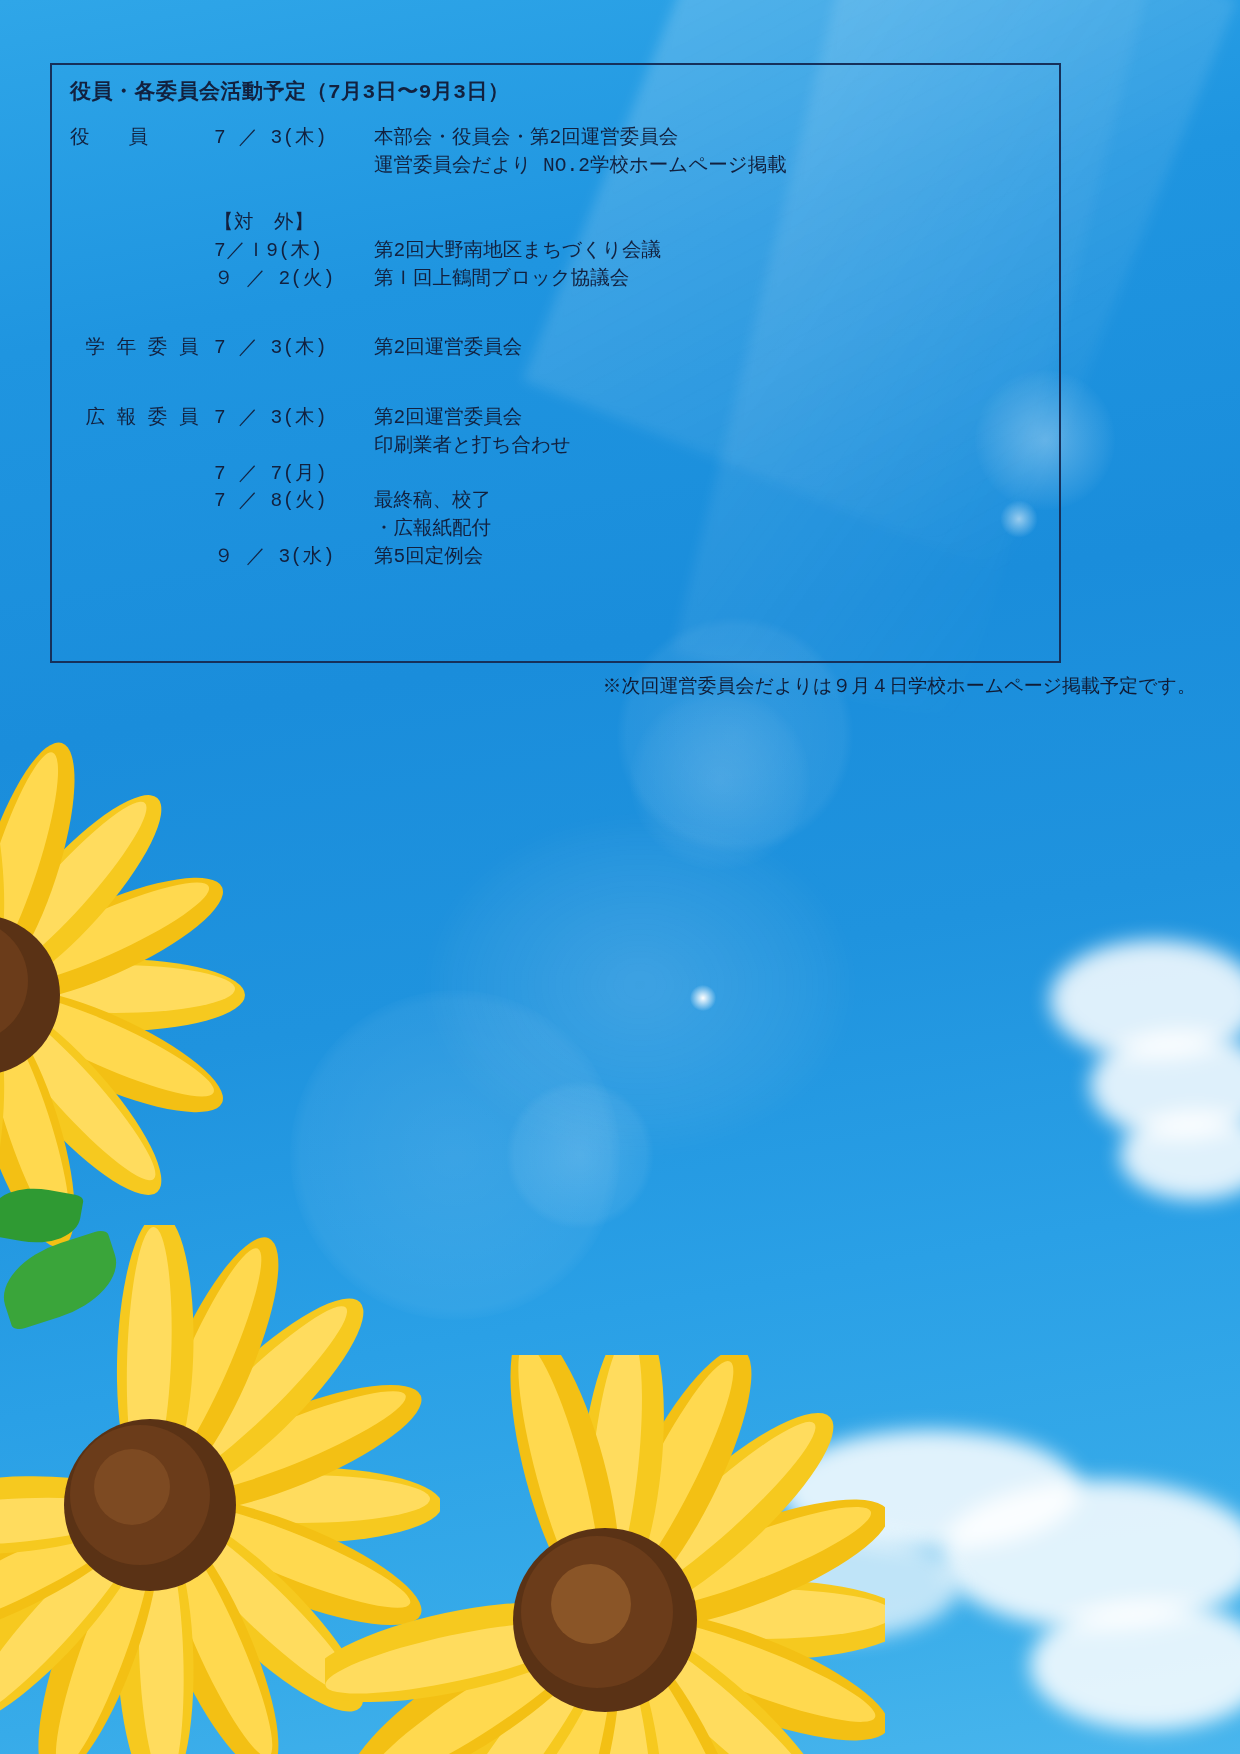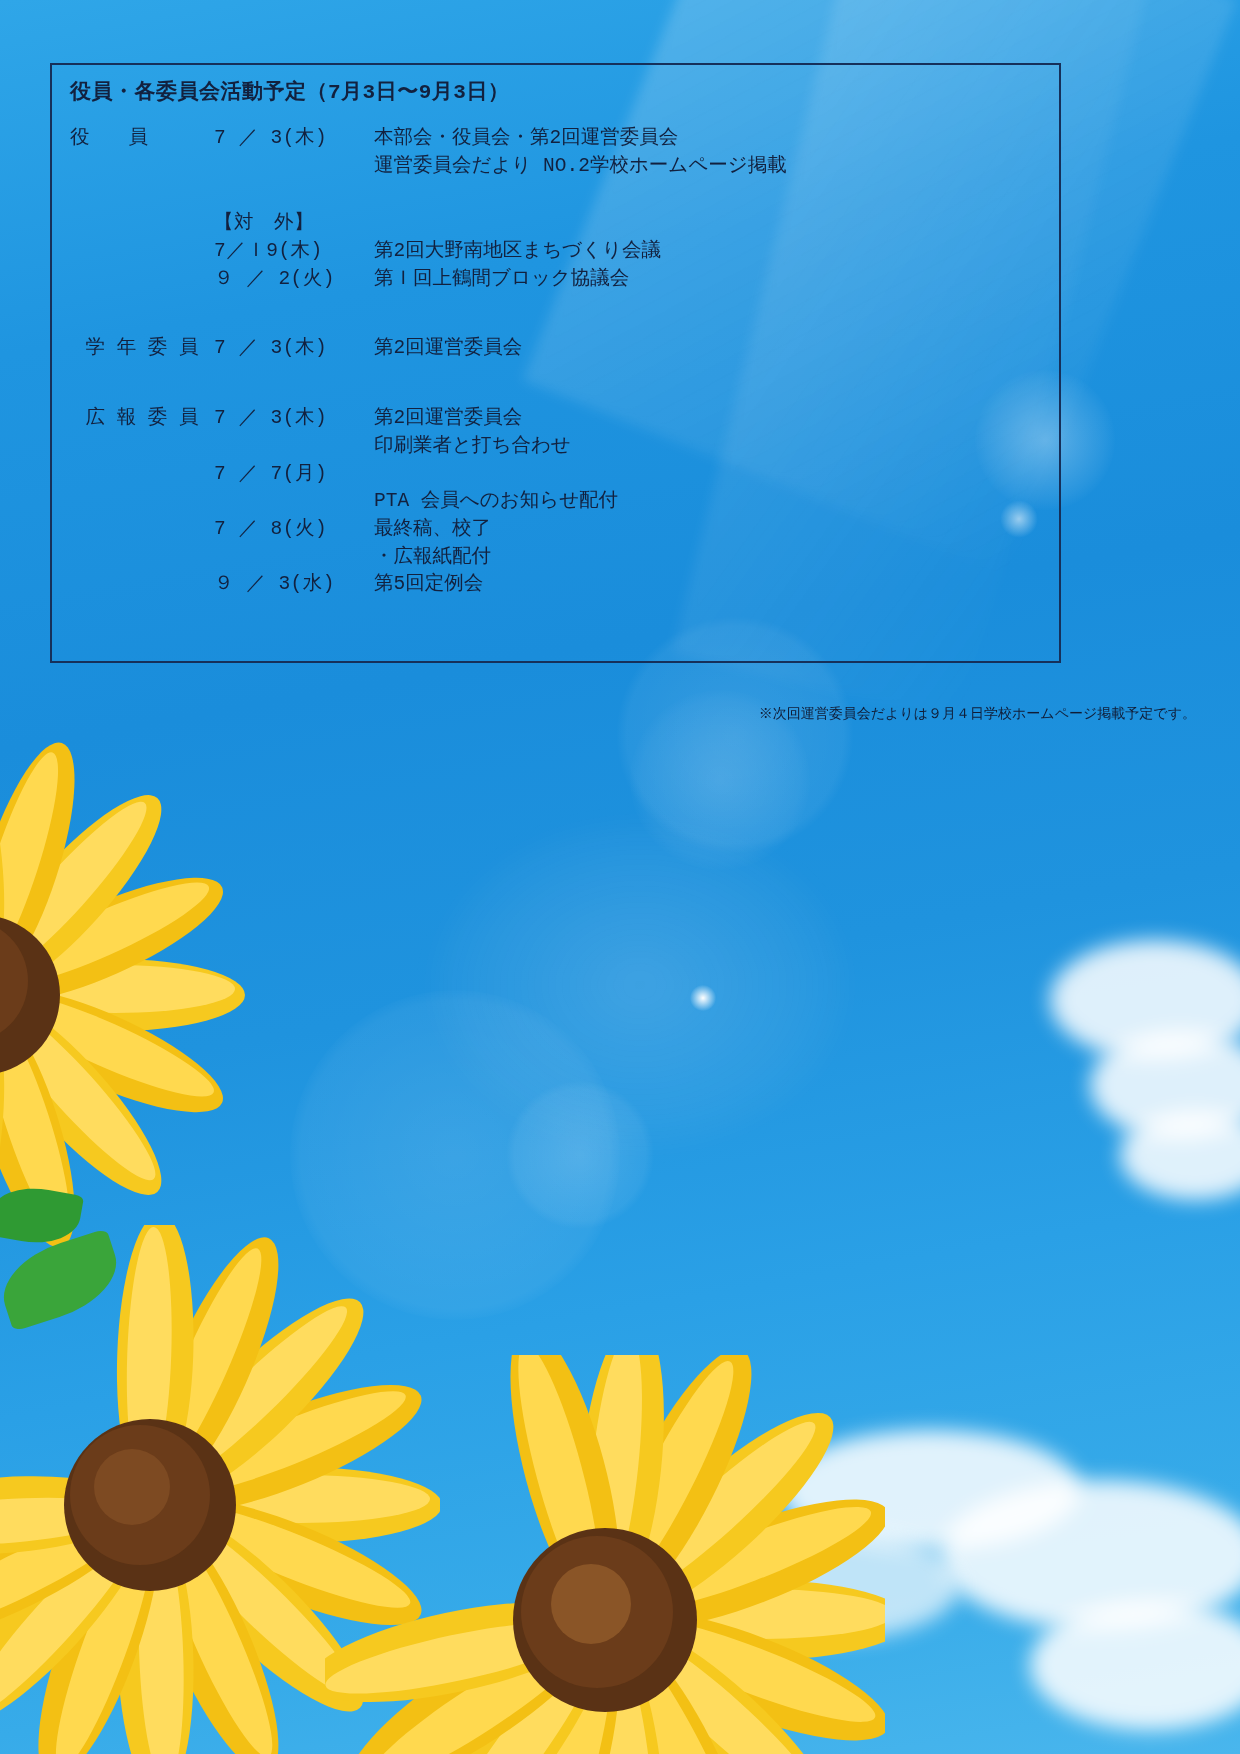--- a/index.html
+++ b/index.html
@@ -97,22 +97,22 @@
   .c-text {
     flex: 1 1 auto;
     white-space: nowrap;
   }
   .gap-md { height: 30px; }
   .gap-lg { height: 42px; }
 
   #footnote {
     position: absolute;
     right: 44px;
-    top: 705px;
-    font-size: 14px;
+    top: 673px;
+    font-size: 19px;
     color: #101c36;
     white-space: nowrap;
   }
 
   
   .sunflower {
     position: absolute;
     pointer-events: none;
   }
   .leaf {
@@ -390,25 +390,20 @@
           <div class="c-label"></div>
           <div class="c-date"></div>
           <div class="c-text">印刷業者と打ち合わせ</div>
         </div>
         <div class="row">
           <div class="c-label"></div>
           <div class="c-date">7 ／ 7(月)</div>
         </div>
         <div class="row">
           <div class="c-label"></div>
-          <div class="c-date"></div>
-          <div class="c-text">PTA 会員へのお知らせ配付</div>
-        </div>
-        <div class="row">
-          <div class="c-label"></div>
           <div class="c-date">7 ／ 8(火)</div>
           <div class="c-text">最終稿、校了</div>
         </div>
         <div class="row">
           <div class="c-label"></div>
           <div class="c-date"></div>
           <div class="c-text">・広報紙配付</div>
         </div>
         <div class="row">
           <div class="c-label"></div>

